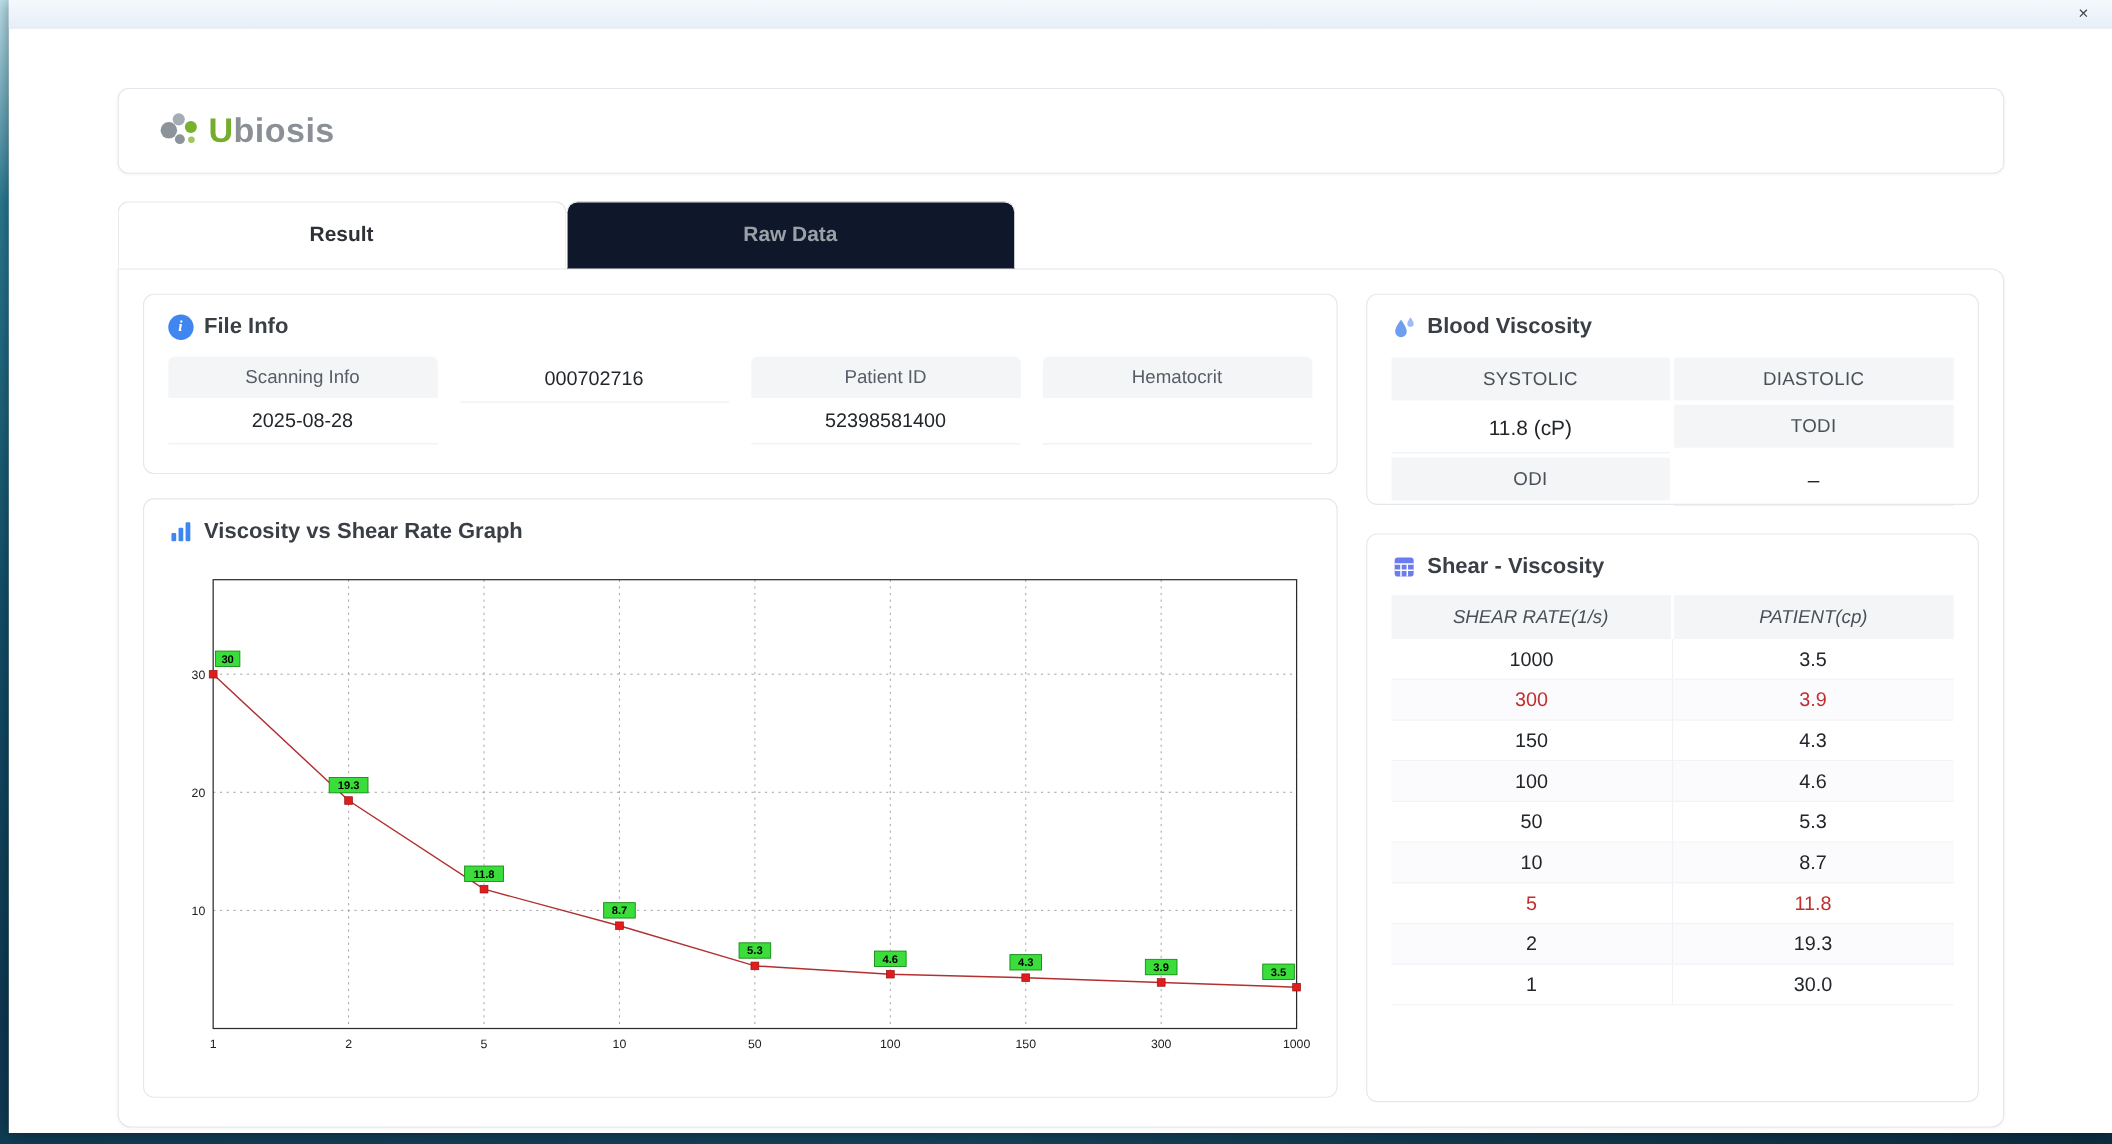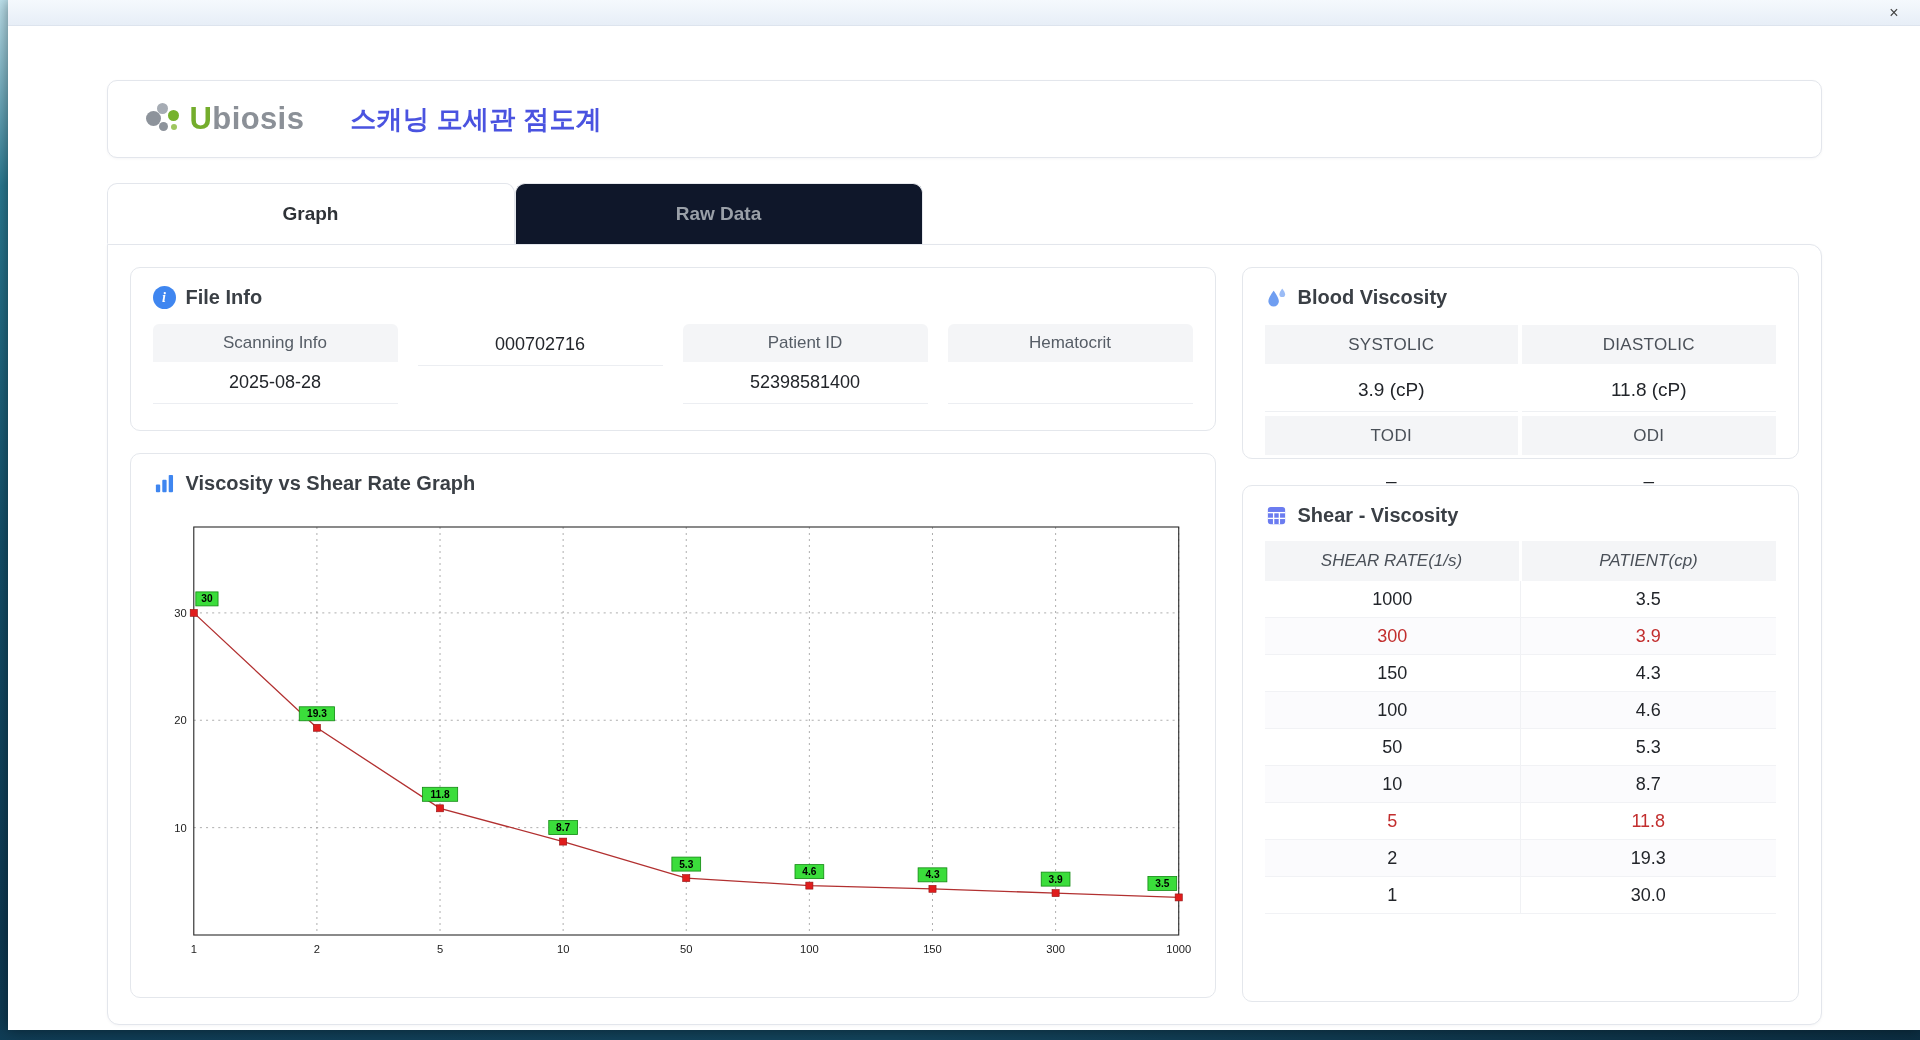--- a/index.html
+++ b/index.html
@@ -153,25 +153,24 @@
       <div class="logo">
         <span class="logo-dots">
           <i class="ld1"></i>
             <i class="ld2"></i>
             <i class="ld3"></i>
             <i class="ld4"></i>
             <i class="ld5"></i>
         </span>
         <span class="logo-text"><span class="accent">U</span><span>biosis</span></span>
       </div>
-      <div class="app-title">스캐닝 모세관 점도계</div>
     </div>
 
     <div class="tabs">
-      <div class="tab active">Graph</div>
+      <div class="tab active">Result</div>
       <div class="tab inactive">Raw Data</div>
     </div>
 
     <div class="main-panel">
 
       <div class="left-col">
 
         <div class="card file-info-card">
           <div class="card-title">
             <span class="info-icon">i</span>
@@ -271,21 +270,20 @@
           <div class="card-title">
             <svg class="icon-svg" viewBox="0 0 24 24">
               <path d="M9 5 C9 5 3.5 12 3.5 16 a5.5 5.5 0 0 0 11 0 C14.5 12 9 5 9 5 Z" fill="#6f9ef1"></path>
               <path d="M18 2.5 C18 2.5 15 6.5 15 8.6 a3 3 0 0 0 6 0 C21 6.5 18 2.5 18 2.5 Z" fill="#9bbcf6"></path>
             </svg>
             <span>Blood Viscosity</span>
           </div>
           <div class="bv-grid">
               <div class="bv-head">SYSTOLIC</div>
               <div class="bv-head">DIASTOLIC</div>
-              <div class="bv-val">3.9 (cP)</div>
               <div class="bv-val">11.8 (cP)</div>
               <div class="bv-head">TODI</div>
               <div class="bv-head">ODI</div>
               <div class="bv-val">–</div>
               <div class="bv-val">–</div>
             </div>
         </div>
 
         <div class="card sv-card">
           <div class="card-title">

